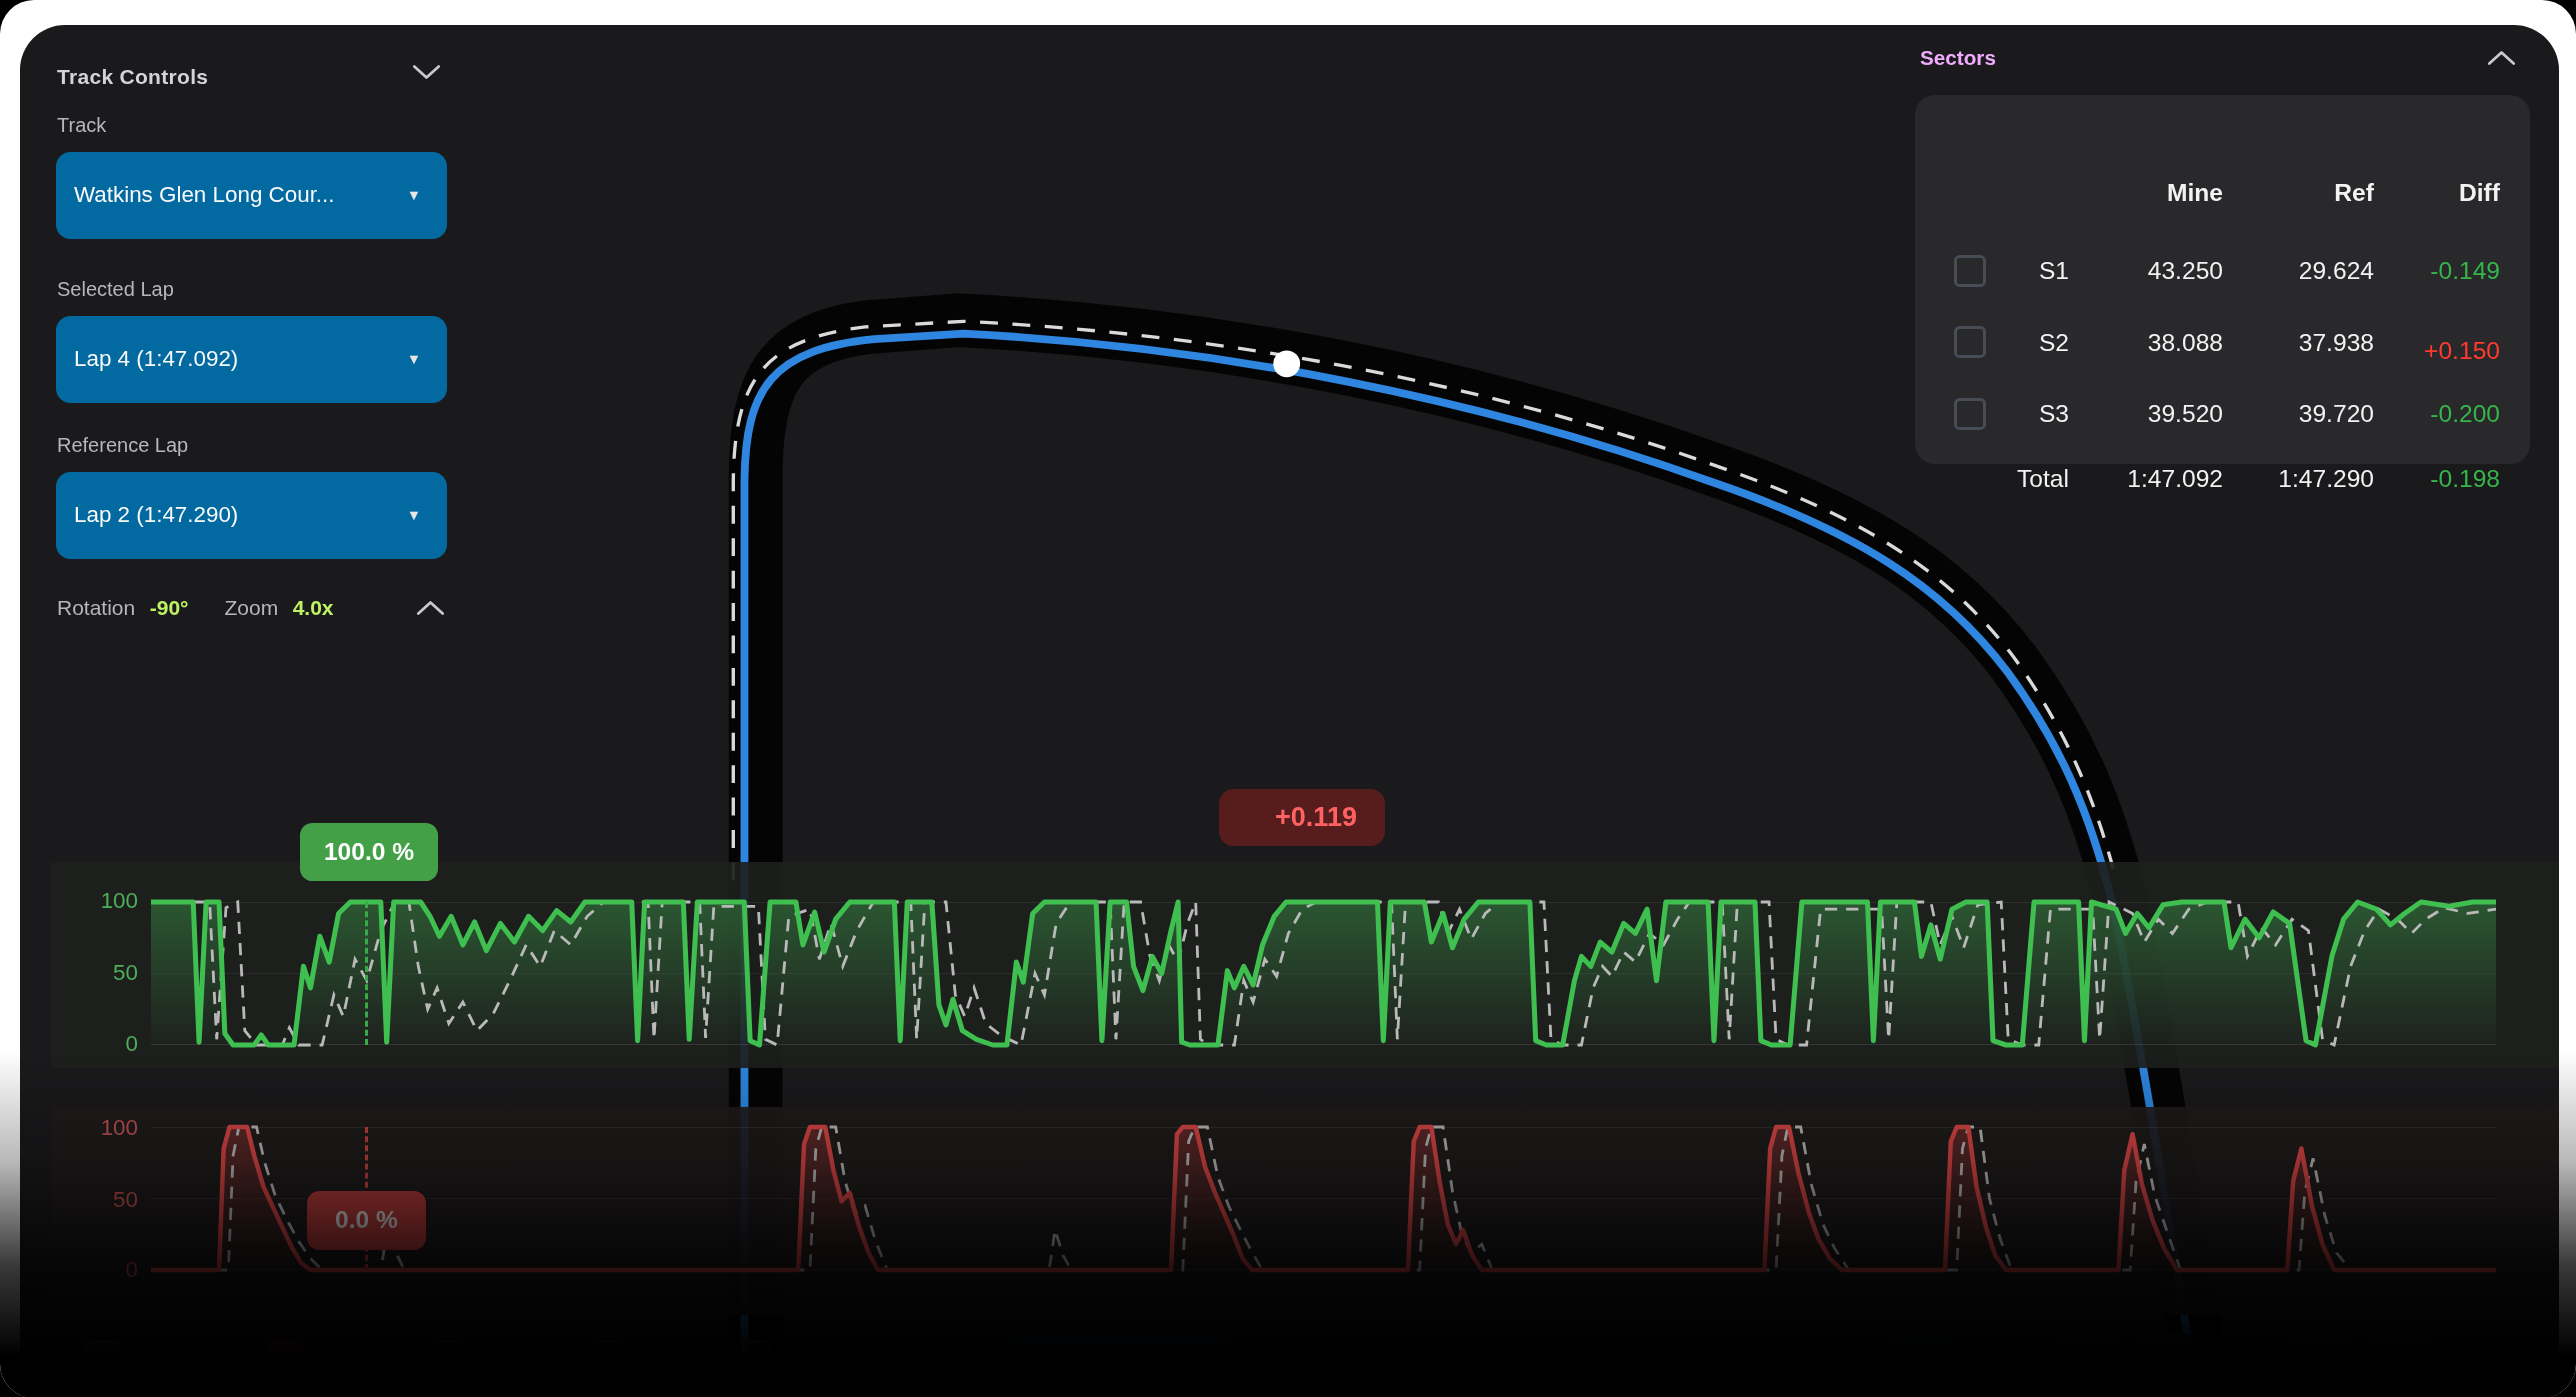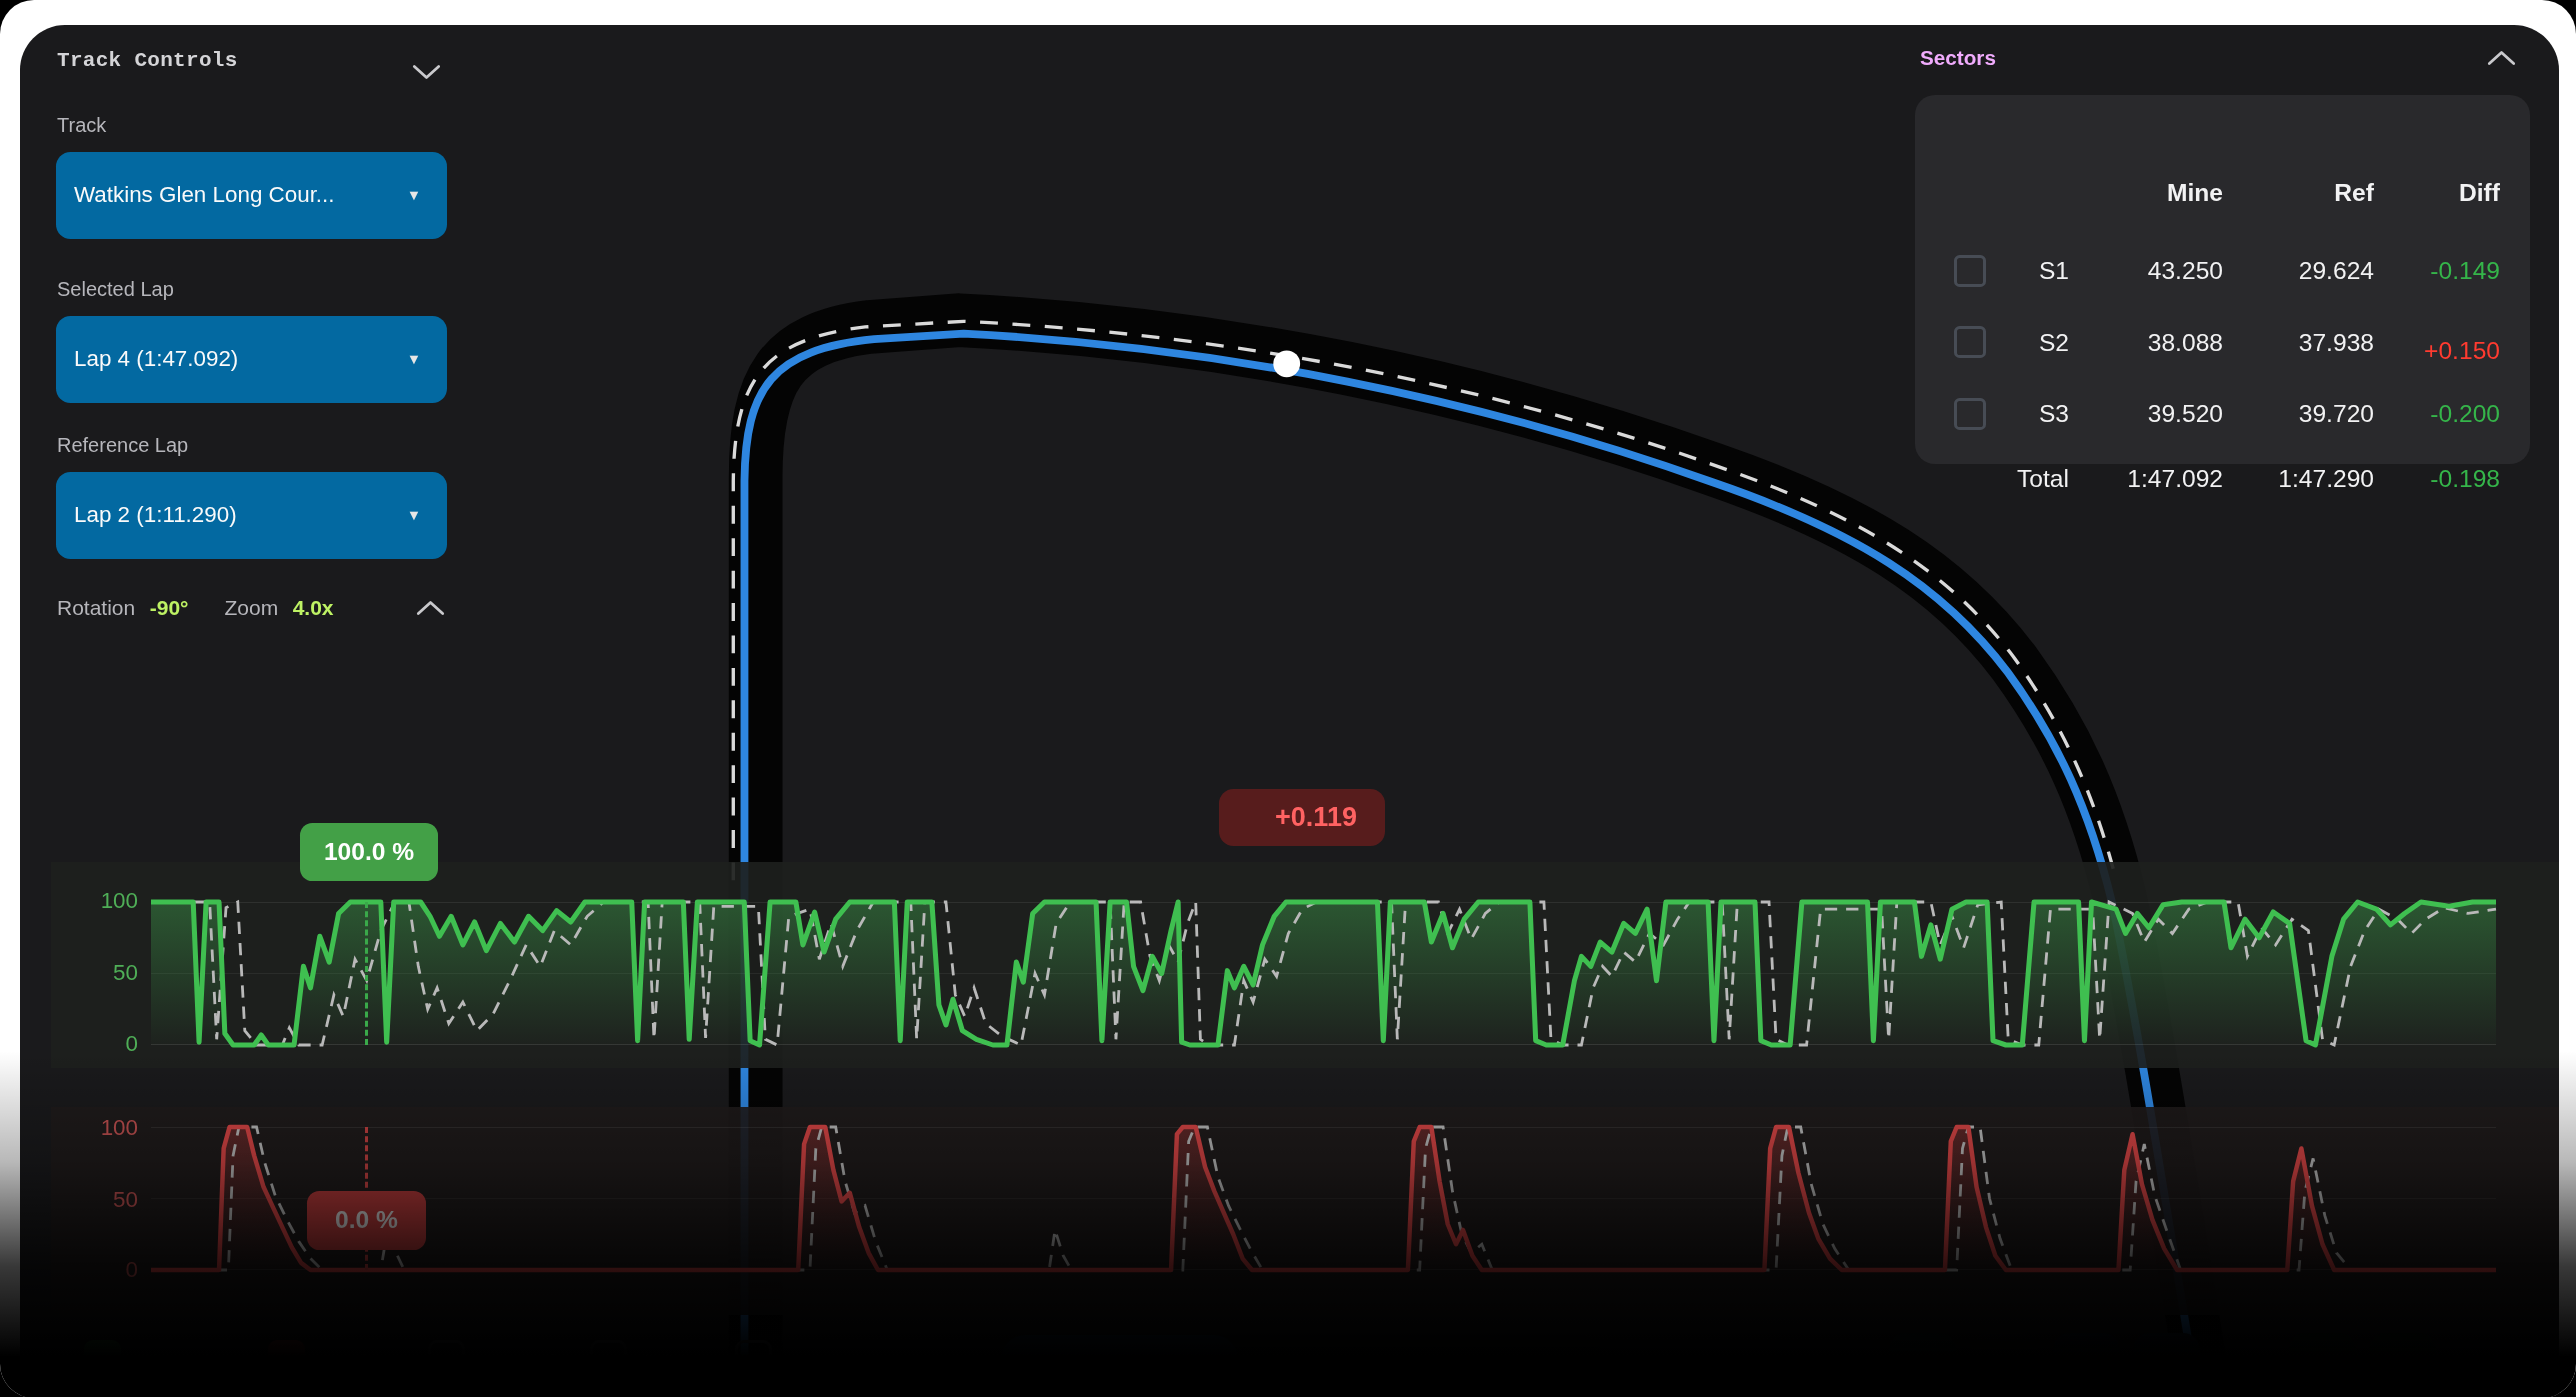--- a/index.html
+++ b/index.html
@@ -98,40 +98,40 @@
     <svg class="map-svg" width="2539" height="1373" viewBox="0 0 4542 2456">
       <path d="M1316,2500 L1316,810 C1316,635 1360,560 1520,540 L1680,528 C2150,552 2610,645 3030,795
                C3290,885 3450,985 3568,1142 C3660,1268 3716,1392 3755,1555 C3800,1760 3860,2150 3912,2470" stroke="#040404" stroke-width="96" fill="none" stroke-linecap="round"></path>
       <path d="M1276,1530 L1276,815 C1278,635 1330,562 1512,540 L1688,530 C2150,552 2620,640 3038,790
                C3292,878 3448,975 3566,1130 C3656,1255 3710,1375 3750,1530" stroke="#ededed" stroke-width="6" stroke-dasharray="32 26" fill="none" opacity="0.92"></path>
       <path d="M1296,2500 L1296,815 C1298,650 1345,580 1528,562 L1688,552 C2150,576 2610,668 3028,818
                C3282,905 3438,1002 3556,1158 C3648,1284 3702,1405 3742,1568 C3786,1770 3846,2155 3898,2470" stroke="#2e86e0" stroke-width="14" fill="none" stroke-linecap="round"></path>
       <circle cx="2266" cy="606" r="24" fill="#ffffff"></circle>
     </svg>
 
-    <div class="ctl panel-title" style="left:37px;top:24px;font-family:Liberation Mono, monospace;">Track Controls</div>
+    <div class="ctl panel-title" style="left:37px;top:40px;">Track Controls</div>
     <svg class="ctl" style="left:391px;top:37px;" width="31" height="19" viewBox="0 0 56 34">
       <polyline class="chev" points="6,8 28,28 50,8"></polyline>
     </svg>
 
     <div class="ctl field-label" style="left:37px;top:89px;">Track</div>
     <div class="select" style="left:36px;top:127px;">
       <span class="val">Watkins Glen Long Cour...</span>
       <span class="caret">▼</span>
     </div>
 
     <div class="ctl field-label" style="left:37px;top:253px;">Selected Lap</div>
     <div class="select" style="left:36px;top:291px;">
       <span class="val">Lap 4  (1:47.092)</span>
       <span class="caret">▼</span>
     </div>
 
     <div class="ctl field-label" style="left:37px;top:409px;">Reference Lap</div>
     <div class="select" style="left:36px;top:447px;">
-      <span class="val">Lap 2  (1:11.290)</span>
+      <span class="val">Lap 2  (1:47.290)</span>
       <span class="caret">▼</span>
     </div>
 
     <div class="ctl inline-kv" style="left:37px;top:571px;">
       <span class="k">Rotation</span>
       <span class="v">-90°</span>
       <span class="k">Zoom</span>
       <span class="v" style="margin-right:0;">4.0x</span>
     </div>
     <svg class="ctl" style="left:395px;top:574px;" width="31" height="19" viewBox="0 0 56 34">

